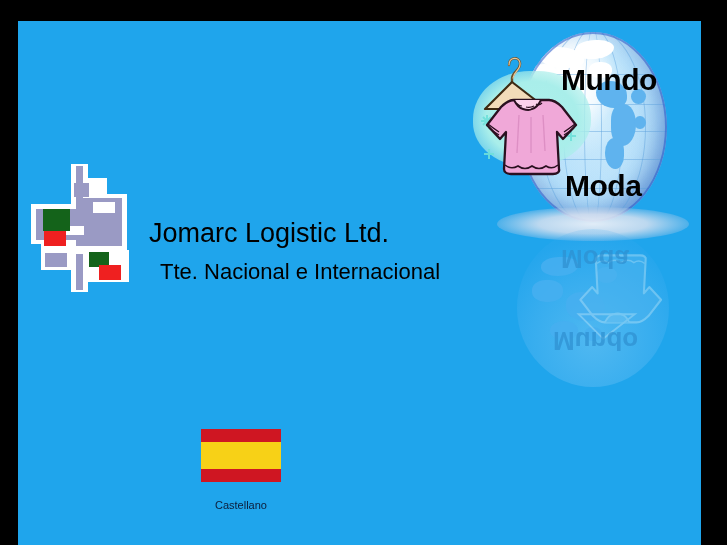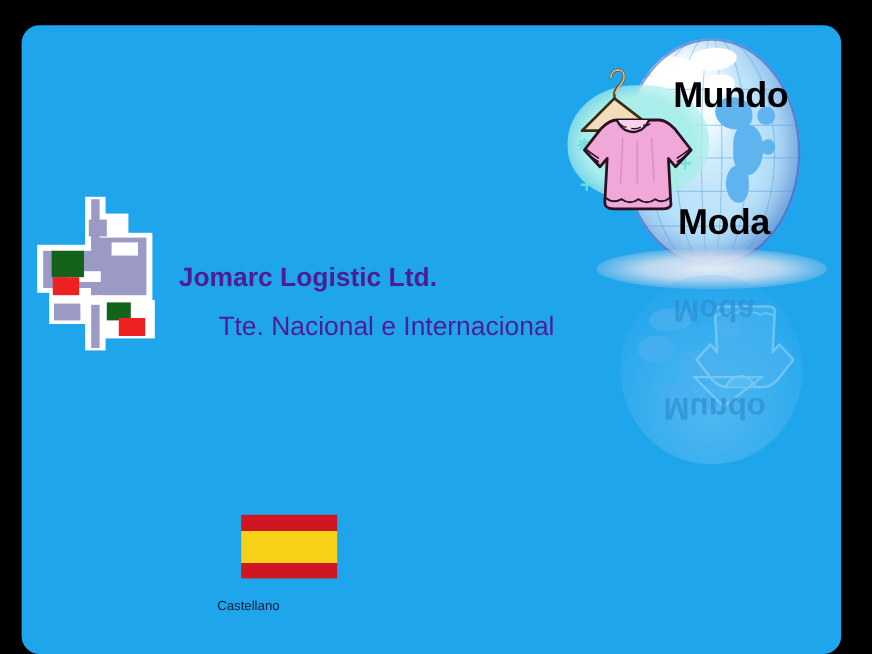--- a/index.html
+++ b/index.html
@@ -21,21 +21,20 @@
     background: #000000;
   }
   #canvas {
     position: absolute;
     left: 18px;
     top: 21px;
     width: 683px;
     height: 524px;
     background: #1fa5ec;
     overflow: hidden;
-    border-radius: 15px;
   }
 
   
   #jomarc-logo {
     position: absolute;
     left: 5px;
     top: 143px;
     width: 104px;
     height: 128px;
   }
@@ -170,47 +169,48 @@
     height: 116px;
     opacity: 0.55;
     transform: scaleY(-1);
   }
 
   
   #company-name {
     position: absolute;
     left: 131px;
     top: 197px;
-    font-size: 22px;
-    font-weight: bold;
-    color: #4c1d95;
+    font-size: 27px;
+    font-weight: normal;
+    color: #000000;
     letter-spacing: 0px;
     white-space: nowrap;
   }
   #company-tagline {
     position: absolute;
-    left: 164px;
+    left: 142px;
     top: 238px;
     font-size: 22px;
     font-weight: normal;
-    color: #4c1d95;
+    color: #000000;
     white-space: nowrap;
   }
 
   
   #lang-row {
     position: absolute;
     left: 0px;
     top: 408px;
     width: 683px;
     height: 110px;
   }
   .lang-item {
     position: absolute;
     width: 120px;
+    text-align: center;
   }
   #lang-castellano { left: 163px; }
   #lang-catala     { left: 353px; }
 
   .flag {
     width: 80px;
     height: 53px;
     margin: 0 auto;
     display: block;
     border: 0;

